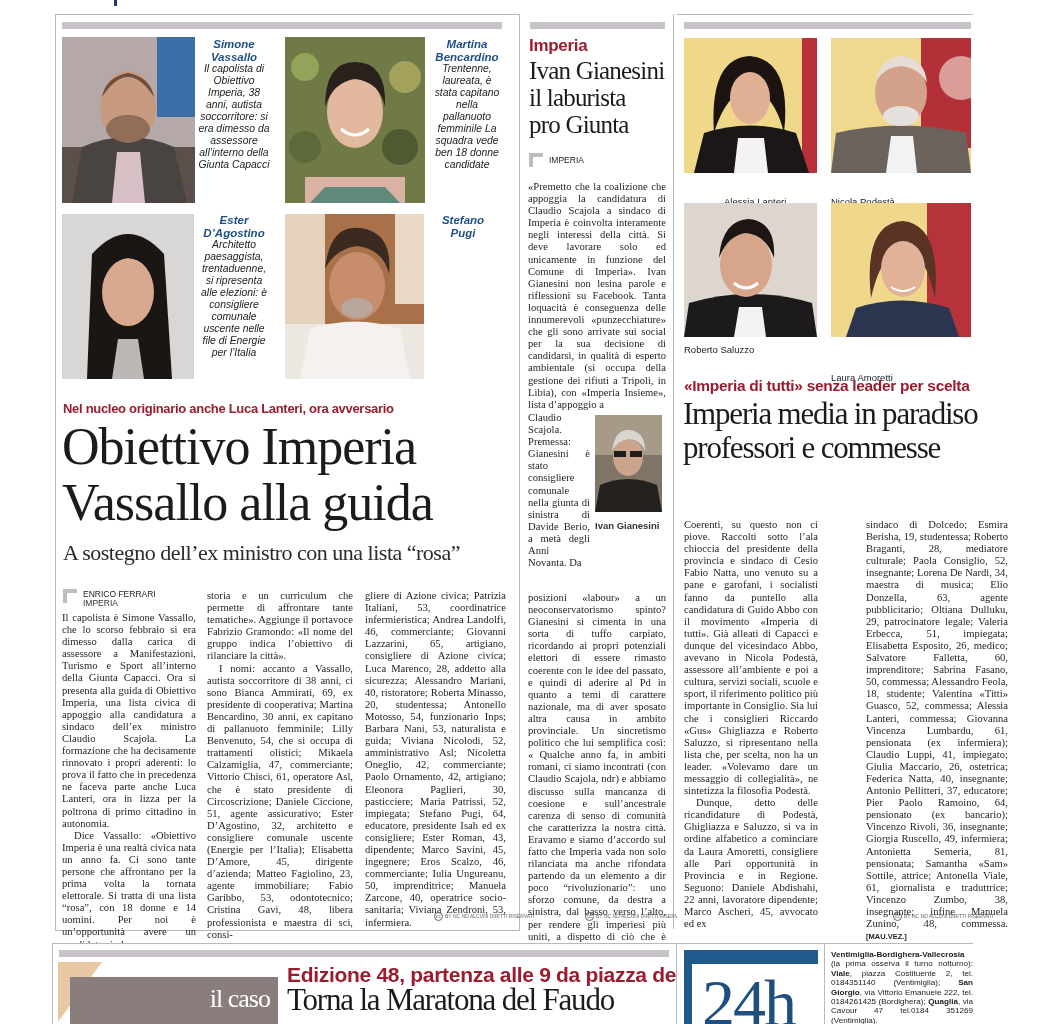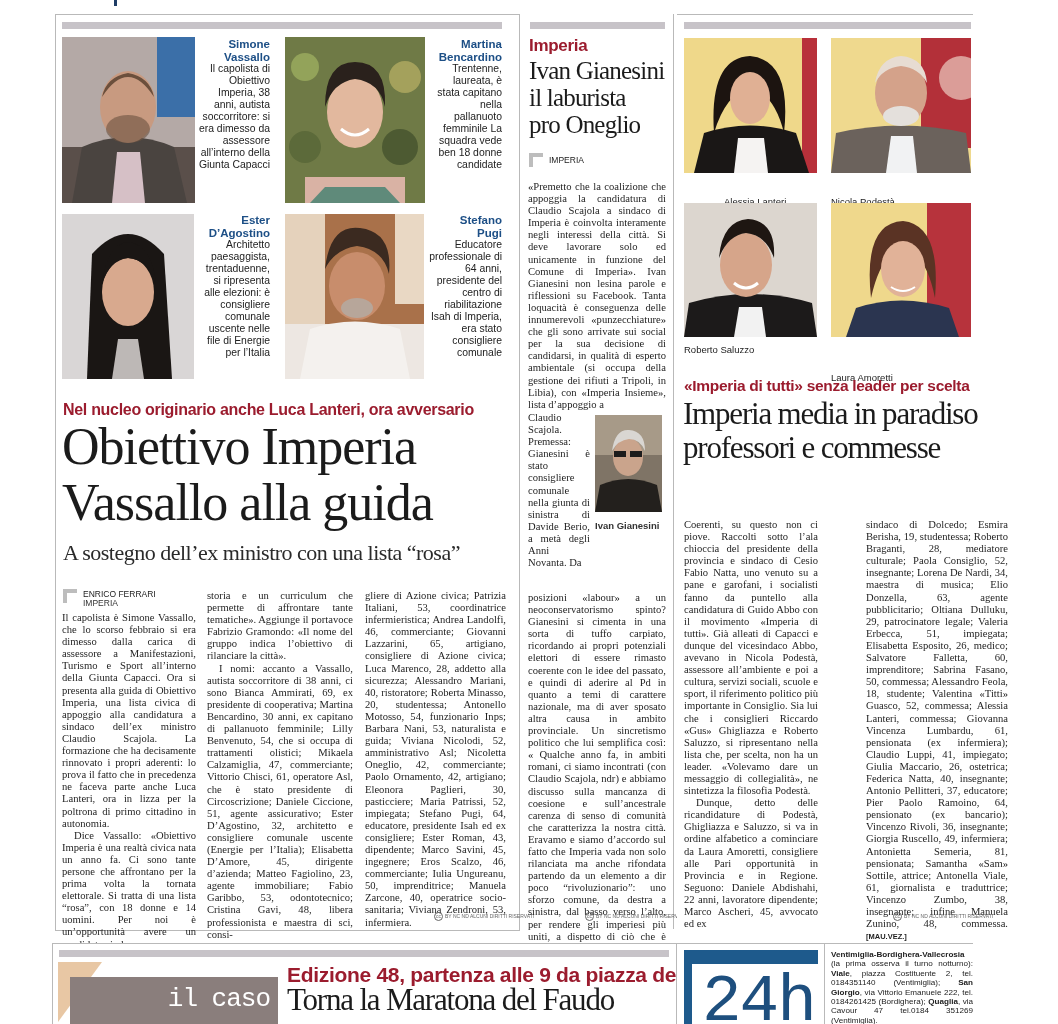--- a/index.html
+++ b/index.html
@@ -1,30 +1,30 @@
 <!DOCTYPE html>
 <html><head>
 <meta charset="utf-8">
 <style>
   html, body { margin:0; padding:0; background:#ffffff; }
   body { width:1058px; height:1024px; position:relative; overflow:hidden; color:#1b1b1b; }
   .sans { font-family:"Liberation Sans", sans-serif; }
-  .serif { font-family:Liberation Mono, monospace; }
+  .serif { font-family:Liberation Serif, serif; }
   .abs { position:absolute; }
 
   .topmark { position:absolute; left:56px; top:0; width:80px; height:8px; }
   .topmark span { position:absolute; top:0; width:3px; height:6px; background:#1f3d66; }
 
   .box { position:absolute; border:1px solid #b9b9b9; background:#fff; }
   .greybar { position:absolute; height:7px; background:#c7c3c8; }
 
   .photo { position:absolute; overflow:hidden; }
   .photo svg { display:block; width:100%; height:100%; }
 
-  .cap { position:absolute; text-align:right; font-family:"Liberation Sans", sans-serif; font-size:10.4px; line-height:12px; color:#222; }
+  .cap { position:absolute; text-align:center; font-family:"Liberation Sans", sans-serif; font-size:10.4px; line-height:12px; color:#222;font-style:italic; }
   .cap .nm { display:block; font-weight:bold; color:#1d4f86; font-size:11.5px; line-height:12.5px; }
 
   .kicker { position:absolute; font-family:"Liberation Sans", sans-serif; font-weight:bold; color:#9b1c2e; letter-spacing:-0.3px; }
   .headline { position:absolute; font-family:"Liberation Serif", serif; color:#1b1b1b; font-weight:normal; letter-spacing:-1px; }
   .deck { position:absolute; font-family:"Liberation Serif", serif; color:#2a2a2a; }
 
   .byline { position:absolute; font-family:"Liberation Sans", sans-serif; font-size:8.5px; line-height:10px; }
   .byline .flag { position:absolute; left:0; top:0; width:14px; height:14px; }
   .byline .flag:before { content:""; position:absolute; left:0; top:0; width:14px; height:4px; background:#bdbdbd; }
   .byline .flag:after { content:""; position:absolute; left:0; top:0; width:4px; height:14px; background:#bdbdbd; }
@@ -113,24 +113,23 @@
     <rect y="110" width="139" height="55" fill="#ede7e2"></rect>
     <path d="M15 165 L25 115 Q70 100 115 115 L125 165 Z" fill="#f4f1ee"></path>
     <ellipse cx="72" cy="72" rx="28" ry="34" fill="#c88d6c"></ellipse>
     <path d="M40 55 Q45 10 75 14 Q108 18 104 60 Q98 35 72 32 Q50 35 40 55 Z" fill="#3b2a20"></path>
     <ellipse cx="72" cy="94" rx="16" ry="10" fill="#b7a69a"></ellipse>
   </svg>
 </div>
 <div class="cap" style="left:424px; top:214px; width:78px;">
   <span class="nm">Stefano</span>
   <span class="nm">Pugi</span>
-  <span>Educatore professionale di 64 anni, presidente del centro di riabilitazione Isah di Imperia, era stato consigliere comunale</span>
-</div>
-
-<div class="kicker" style="left:63px; top:401px; font-size:16px; white-space:nowrap;">Nel nucleo originario anche Luca Lanteri, ora avversario</div>
+</div>
+
+<div class="kicker" style="left:63px; top:401px; font-size:13px; white-space:nowrap;">Nel nucleo originario anche Luca Lanteri, ora avversario</div>
 <div class="headline" style="left:62px; top:418px; font-size:52px; line-height:58px; white-space:nowrap;">Obiettivo Imperia</div>
 <div class="headline" style="left:62px; top:474px; font-size:52px; line-height:58px; white-space:nowrap;">Vassallo alla guida</div>
 <div class="deck" style="left:63px; top:540px; font-size:22px; white-space:nowrap; letter-spacing:-0.5px;">A sostegno dell’ex ministro con una lista “rosa”</div>
 
 <div class="byline" style="left:63px; top:589px; width:120px; height:20px;">
   <span class="flag"></span>
   <span class="who">ENRICO FERRARI</span>
   <span class="where">IMPERIA</span>
 </div>
 
@@ -149,21 +148,21 @@
   <span class="c">cc</span><span>BY NC ND ALCUNI DIRITTI RISERVATI</span>
 </div>
 
 <div class="vrule" style="left:673px; top:14px; height:915px;"></div>
 <div class="greybar" style="left:530px; top:22px; width:135px;"></div>
 
 <div class="kicker" style="left:529px; top:36px; font-size:17px;">Imperia</div>
 <div class="headline" style="left:529px; top:57px; font-size:25px; line-height:27px; letter-spacing:-0.8px;">
   <div>Ivan Gianesini</div>
   <div>il laburista</div>
-  <div>pro Oneglio</div>
+  <div>pro Giunta</div>
 </div>
 <div class="byline" style="left:529px; top:153px; width:100px; height:16px;">
   <span class="flag"></span>
   <span class="who" style="font-weight:normal; top:2px;">IMPERIA</span>
 </div>
 
 <div class="col" style="left:528px; top:181px; width:138px;">
   <p>«Premetto che la coalizione che appoggia la candidatura di Claudio Scajola a sindaco di Imperia è coinvolta interamente negli interessi della città. Si deve lavorare solo ed unicamente in funzione del Comune di Imperia». Ivan Gianesini non lesina parole e riflessioni su Facebook. Tanta loquacità è conseguenza delle innumerevoli «punzecchiature» che gli sono arrivate sui social per la sua decisione di candidarsi, in qualità di esperto ambientale (si occupa della gestione dei rifiuti a Tripoli, in Libia), con «Imperia Insieme», lista d’appoggio a</p>
 </div>
 <div class="col" style="left:528px; top:412px; width:62px; text-align:justify;">

